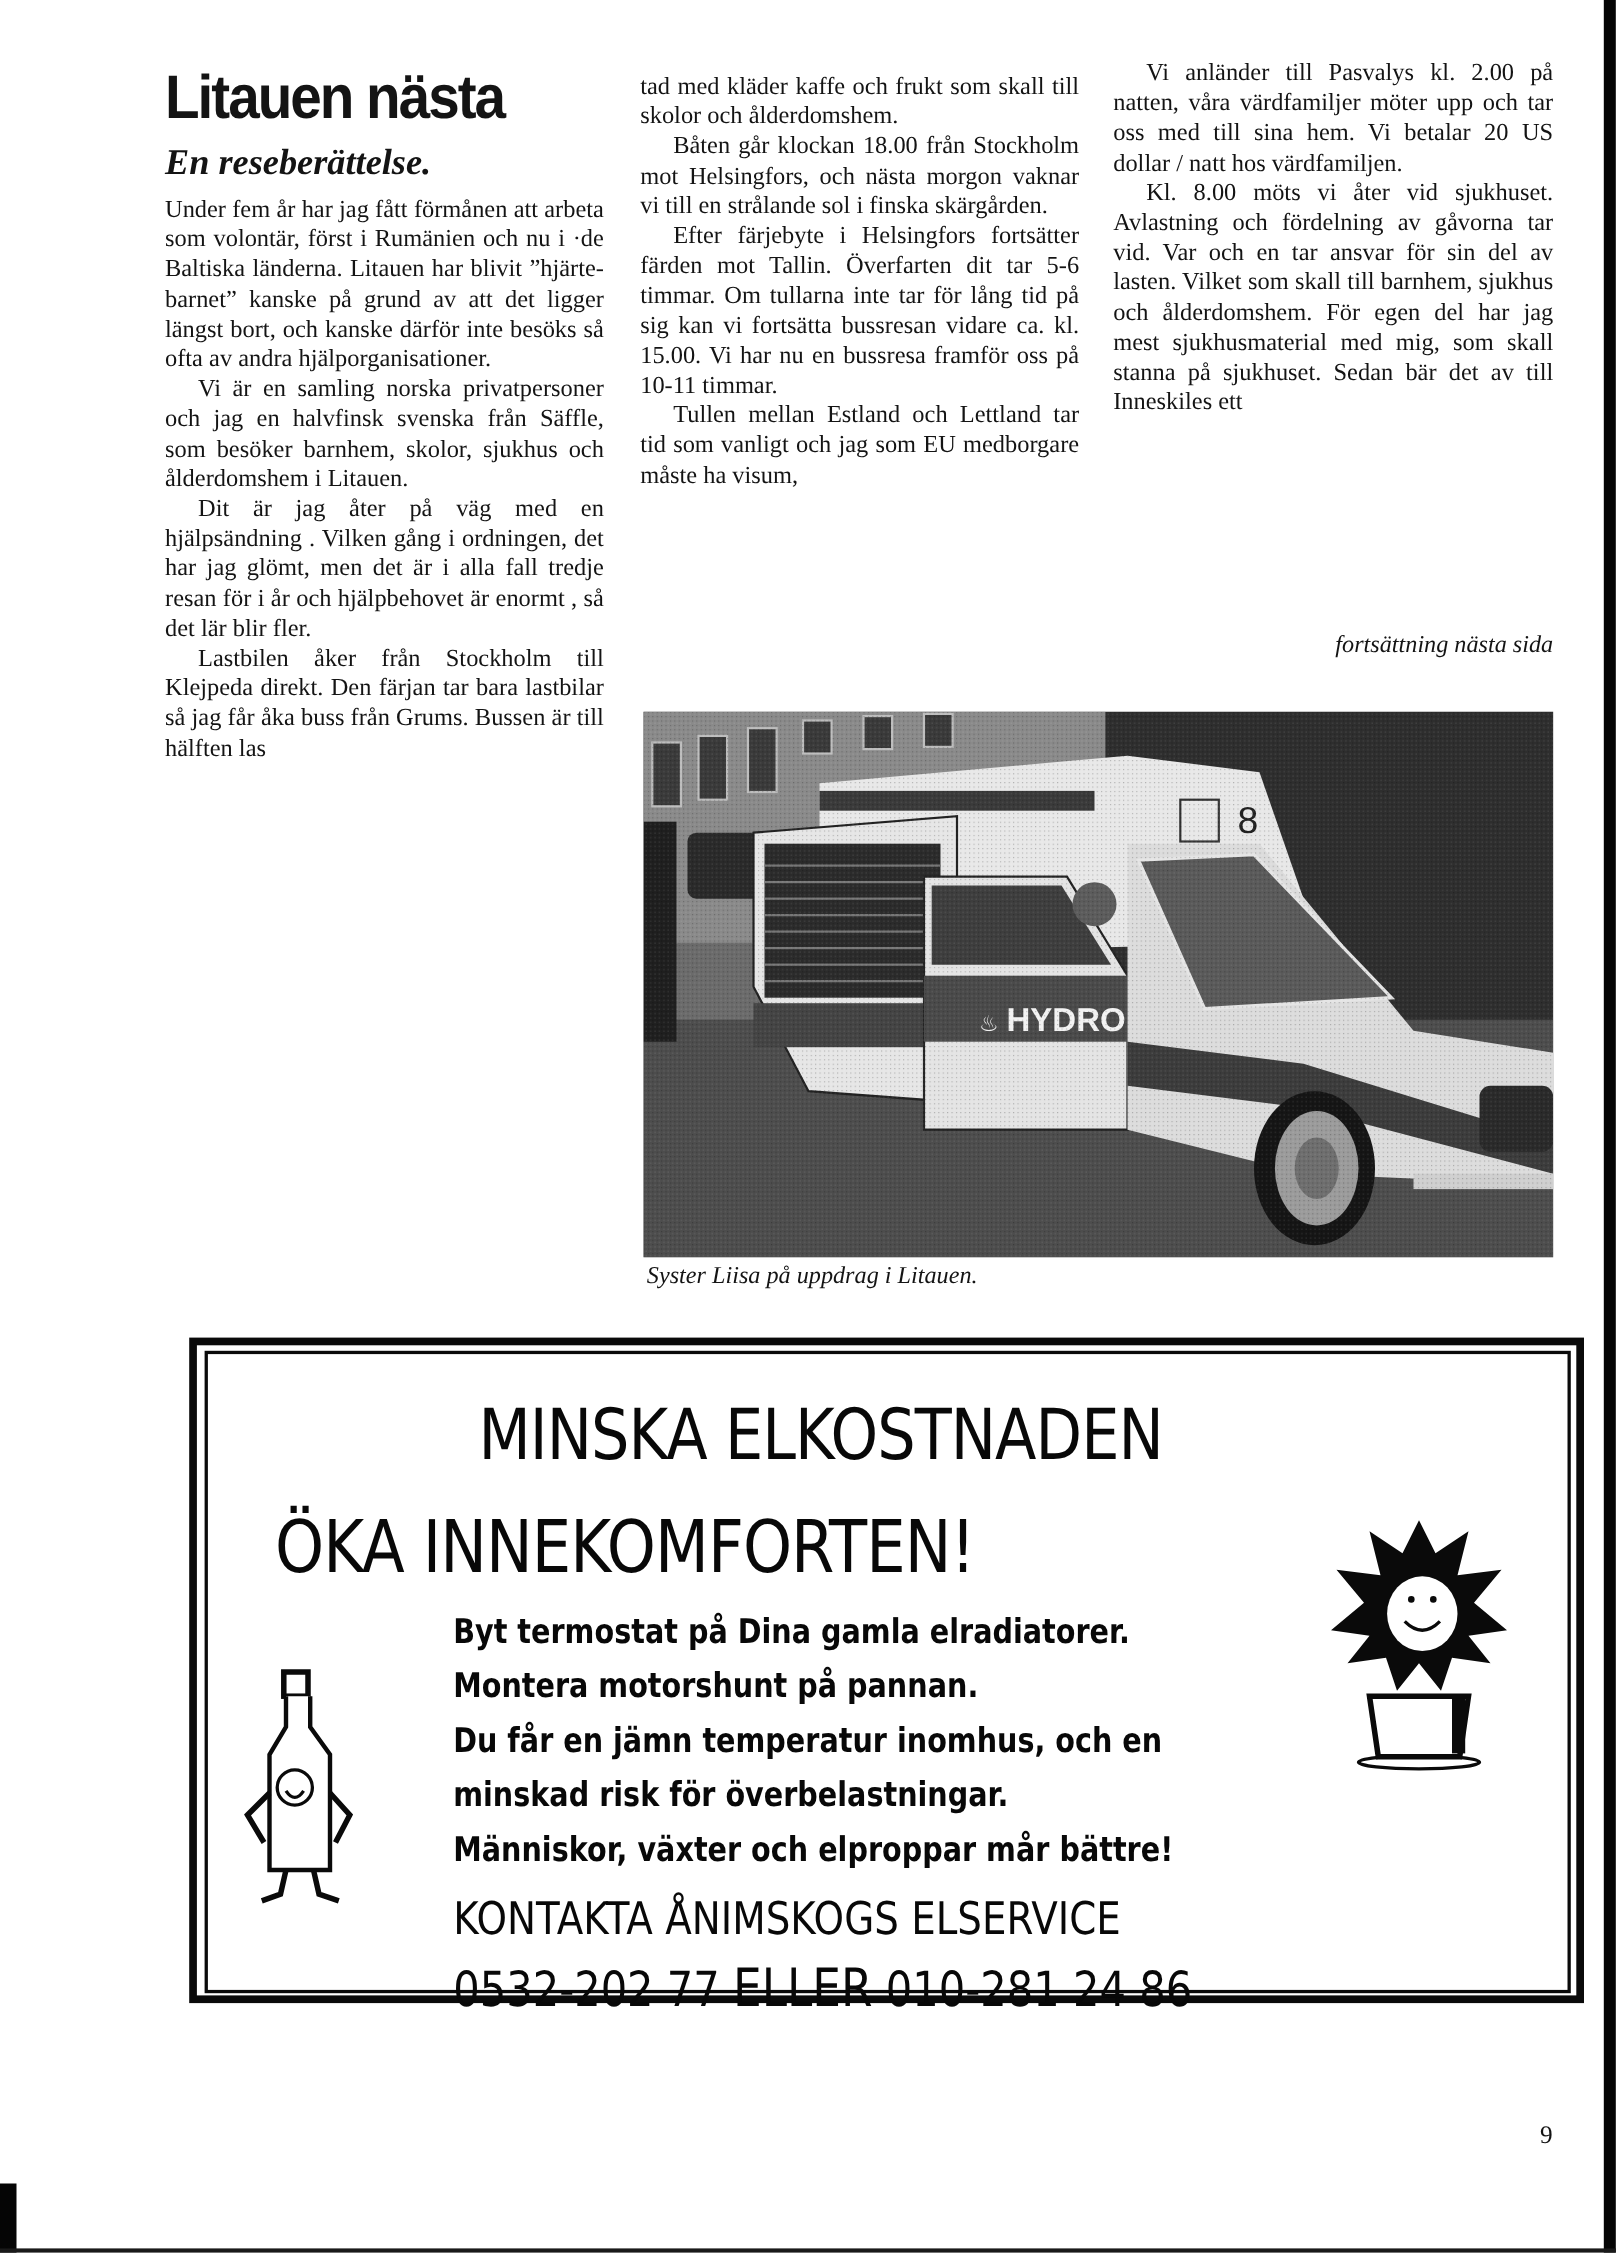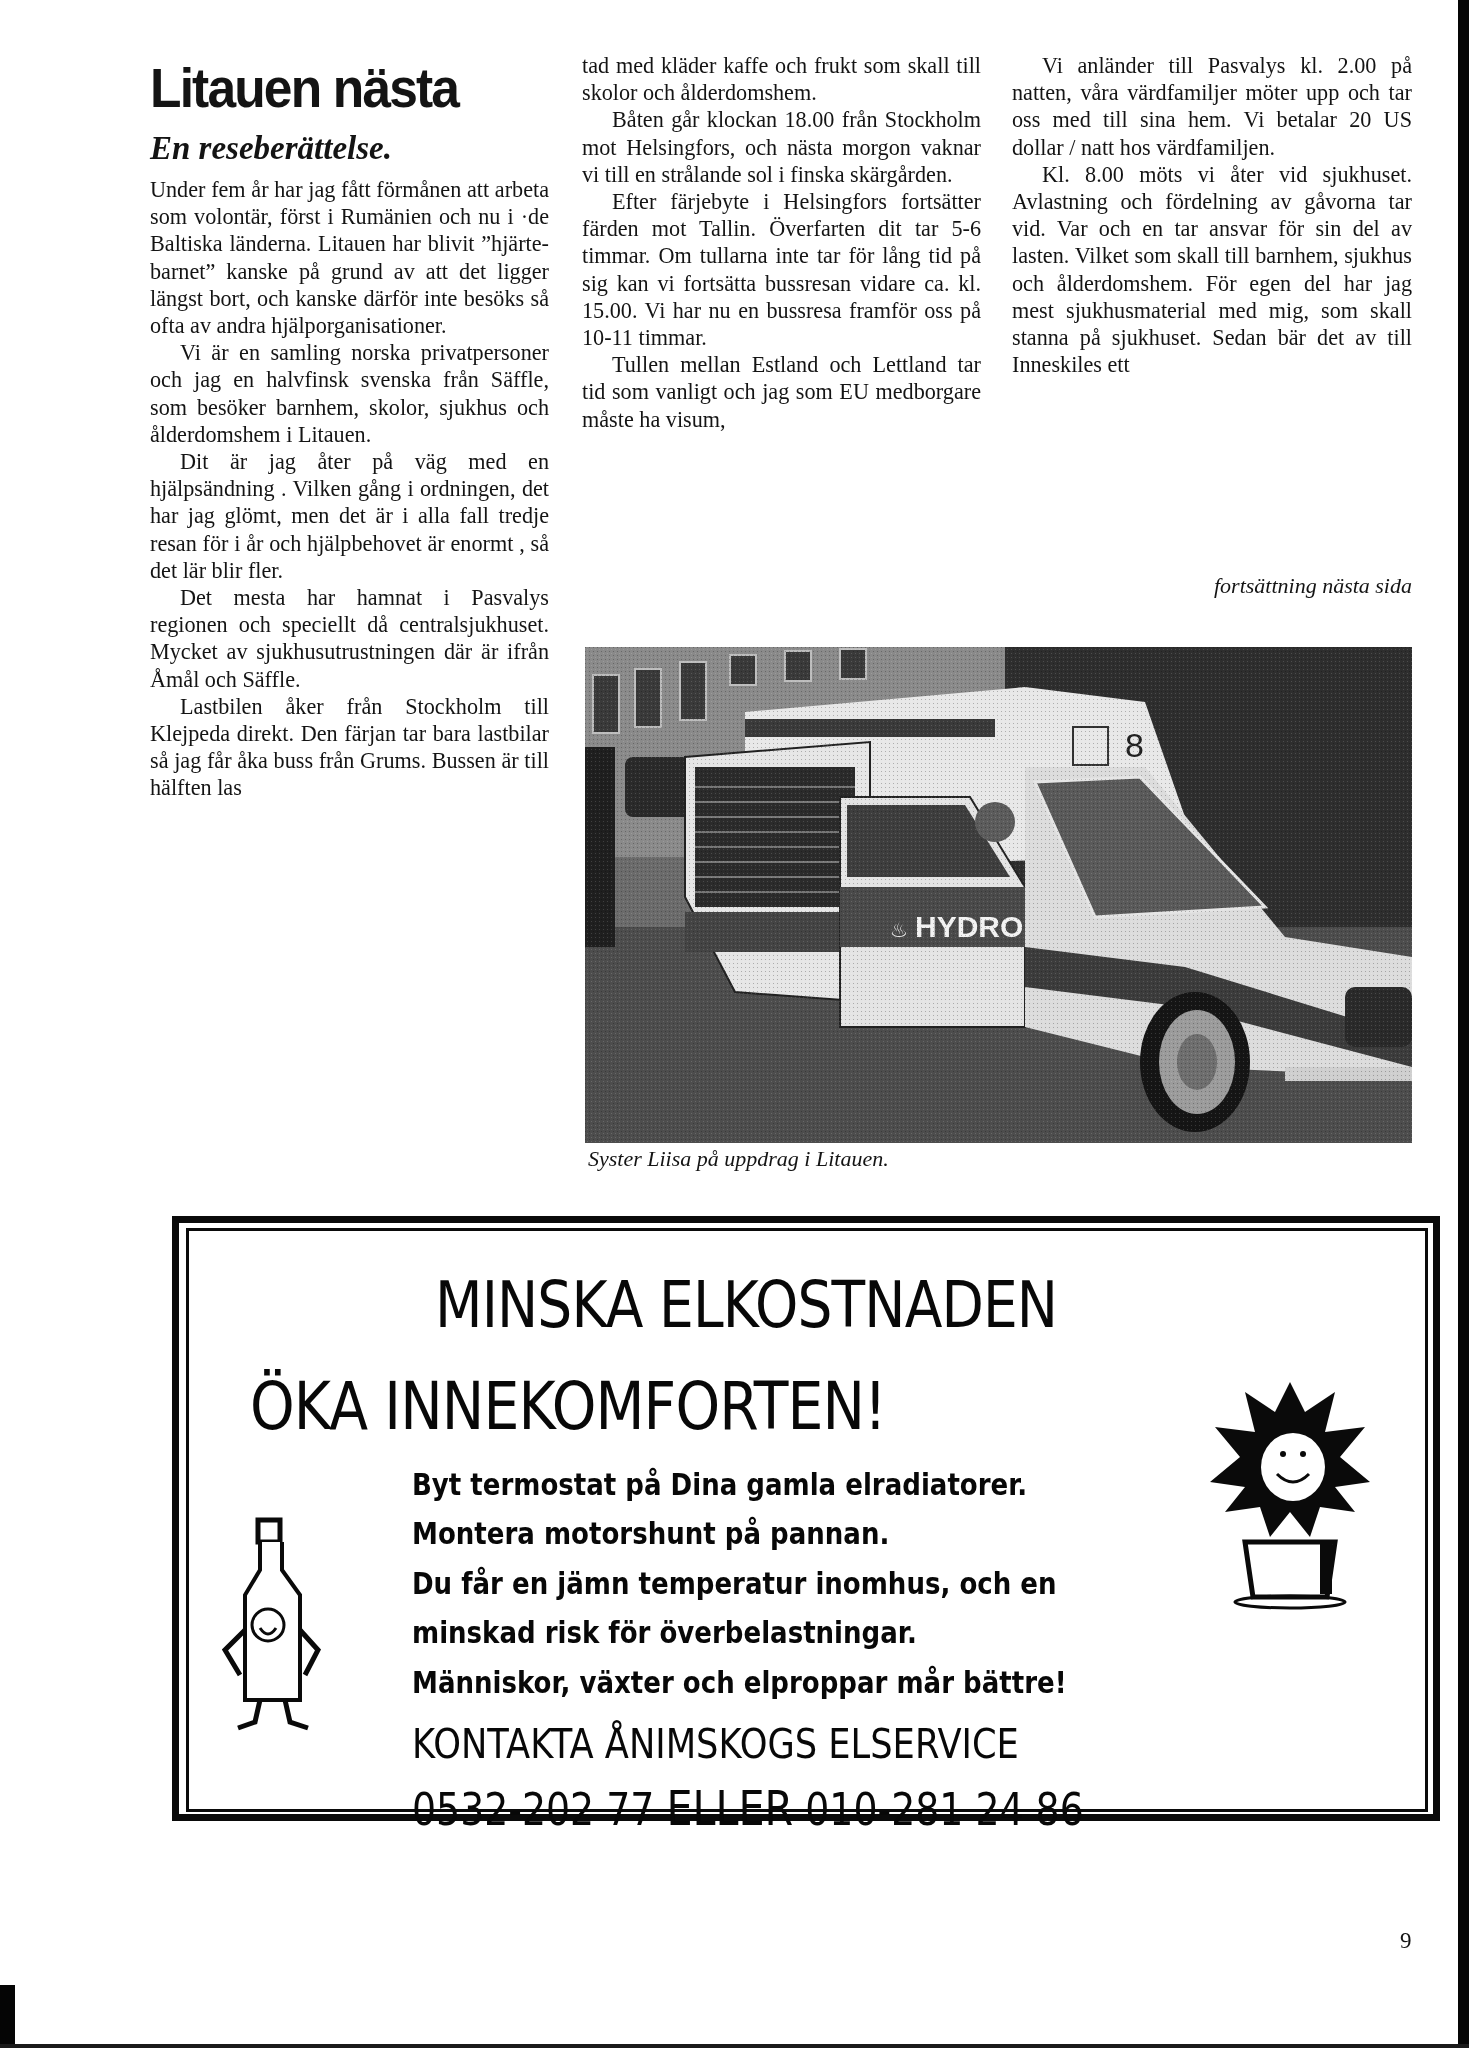--- a/index.html
+++ b/index.html
@@ -9,21 +9,21 @@
     font-family: "Liberation Serif", "DejaVu Serif", serif;
   }
   .edge-right { position: absolute; left: 1458px; top: 0; width: 11px; height: 2048px; background: #050505; }
   .edge-left-bottom { position: absolute; left: 0; top: 1985px; width: 15px; height: 63px; background: #050505; }
   .edge-bottom { position: absolute; left: 0; top: 2044px; width: 1469px; height: 4px; background: #1a1a1a; }
 
   .col { position: absolute; font-size: 22.2px; line-height: 27.2px; text-align: justify; }
   .col p { margin: 0; text-indent: 0; hyphens: manual; }
   .col p.indent { text-indent: 30px; }
   .col1 { left: 150px; top: 176px; width: 399px; }
-  .col2 { left: 582px; top: 52px; width: 399px; }
+  .col2 { left: 582px; top: 64px; width: 399px; }
   .col3 { left: 1012px; top: 52px; width: 400px; }
 
   .headline {
     position: absolute; left: 150px; top: 58px;
     font-family: "Liberation Sans", "DejaVu Sans", sans-serif;
     font-weight: bold; font-size: 56px; letter-spacing: -2px; line-height: 60px;
     transform: scaleX(0.92); transform-origin: left;
   }
   .subhead {
     position: absolute; left: 150px; top: 128px;
@@ -70,21 +70,20 @@
 <div class="edge-left-bottom"></div>
 <div class="edge-bottom"></div>
 
 <h1 class="headline" style="margin:0;">Litauen nästa</h1>
 <h2 class="subhead" style="margin:0;text-align:center;">En reseberättelse.</h2>
 
 <div class="col col1">
   <p>Under fem år har jag fått förmånen att arbeta som volontär, först i Ru­mänien och nu i ·de Baltiska län­derna. Litauen har blivit ”hjärte­barnet” kanske på grund av att det ligger längst bort, och kanske där­för inte besöks så ofta av andra hjälporganisationer.</p>
   <p class="indent">Vi är en samling norska privat­personer och jag en halvfinsk svenska från Säffle, som besöker barnhem, skolor, sjukhus och ålder­domshem i Litauen.</p>
   <p class="indent">Dit är jag åter på väg med en hjälpsändning . Vilken gång i ord­ningen, det har jag glömt, men det är i alla fall tredje resan för i år och hjälpbehovet är enormt , så det lär blir fler.</p>
-  <p class="indent">Det mesta har hamnat i Pasvalys regionen och speciellt då central­sjukhuset. Mycket av sjukhus­utrustningen där är ifrån Åmål och Säffle.</p>
   <p class="indent">Lastbilen åker från Stockholm till Klejpeda direkt. Den färjan tar bara lastbilar så jag får åka buss från Grums. Bussen är till hälften las­</p>
 </div>
 
 <div class="col col2">
   <p>tad med kläder kaffe och frukt som skall till skolor och ålderdomshem.</p>
   <p class="indent">Båten går klockan 18.00 från Stockholm mot Helsingfors, och nästa morgon vaknar vi till en strå­lande sol i finska skärgården.</p>
   <p class="indent">Efter färjebyte i Helsingfors fort­sätter färden mot Tallin. Överfar­ten dit tar 5-6 timmar. Om tullarna inte tar för lång tid på sig kan vi fortsätta bussresan vidare ca. kl. 15.00. Vi har nu en bussresa fram­för oss på 10-11 timmar.</p>
   <p class="indent">Tullen mellan Estland och Lett­land tar tid som vanligt och jag som EU medborgare måste ha visum,</p>
 </div>
 

